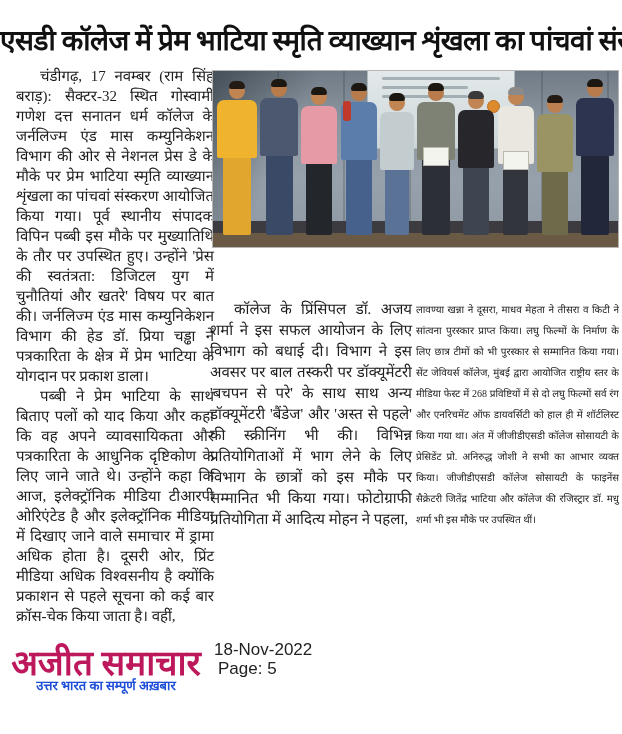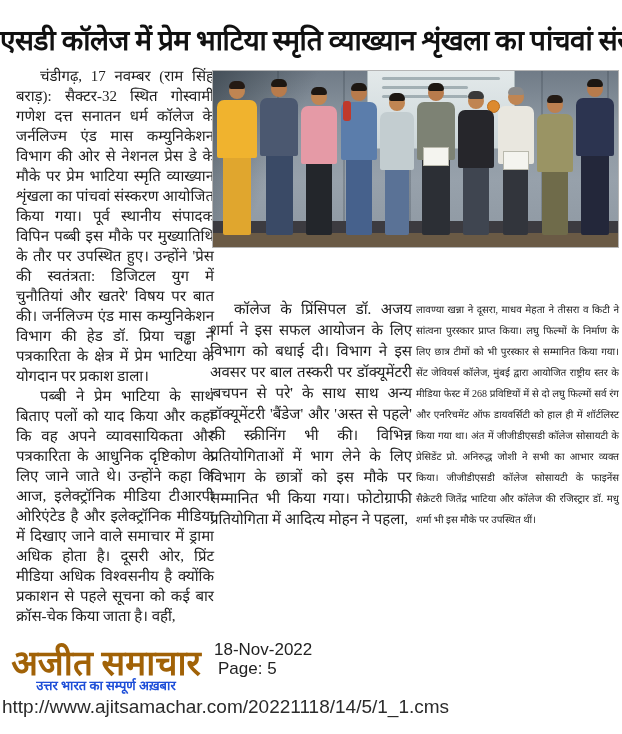--- a/index.html
+++ b/index.html
@@ -189,19 +189,18 @@
 
 
   <div class="col col2">
     <p class="indent">कॉलेज के प्रिंसिपल डॉ. अजय शर्मा ने इस सफल आयोजन के लिए विभाग को बधाई दी। विभाग ने इस अवसर पर बाल तस्करी पर डॉक्यूमेंटरी 'बचपन से परे' के साथ साथ अन्य डॉक्यूमेंटरी 'बैंडेज' और 'अस्त से पहले' की स्क्रीनिंग भी की। विभिन्न प्रतियोगिताओं में भाग लेने के लिए विभाग के छात्रों को इस मौके पर सम्मानित भी किया गया। फोटोग्राफी प्रतियोगिता में आदित्य मोहन ने पहला,</p>
   </div>
 
   <div class="col col3">
     <p>लावण्या खन्ना ने दूसरा, माधव मेहता ने तीसरा व किटी ने सांत्वना पुरस्कार प्राप्त किया। लघु फिल्मों के निर्माण के लिए छात्र टीमों को भी पुरस्कार से सम्मानित किया गया। सेंट जेवियर्स कॉलेज, मुंबई द्वारा आयोजित राष्ट्रीय स्तर के मीडिया फेस्ट में 268 प्रविष्टियों में से दो लघु फिल्मों सर्व रंग और एनरिचमेंट ऑफ डायवर्सिटी को हाल ही में शॉर्टलिस्ट किया गया था। अंत में जीजीडीएसडी कॉलेज सोसायटी के प्रेसिडेंट प्रो. अनिरुद्ध जोशी ने सभी का आभार व्यक्त किया। जीजीडीएसडी कॉलेज सोसायटी के फाइनेंस सैक्रेटरी जितेंद्र भाटिया और कॉलेज की रजिस्ट्रार डॉ. मधु शर्मा भी इस मौके पर उपस्थित थीं।</p>
   </div>
 
-  <div class="logo" style="color: #a16207;">अजीत समाचार</div>
+  <div class="logo" style="color: #be185d;">अजीत समाचार</div>
   <div class="tagline" style="color: #1d4ed8;">उत्तर भारत का सम्पूर्ण अख़बार</div>
   <div class="meta-date">18-Nov-2022</div>
   <div class="meta-page">Page: 5</div>
-  <div class="url">http://www.ajitsamachar.com/20221118/14/5/1_1.cms</div>
 
 </div>
 
 </body></html>

